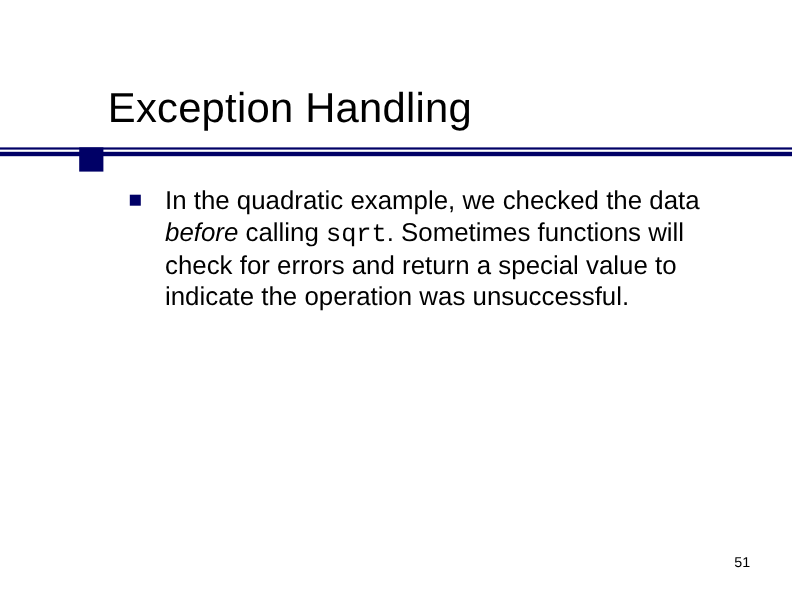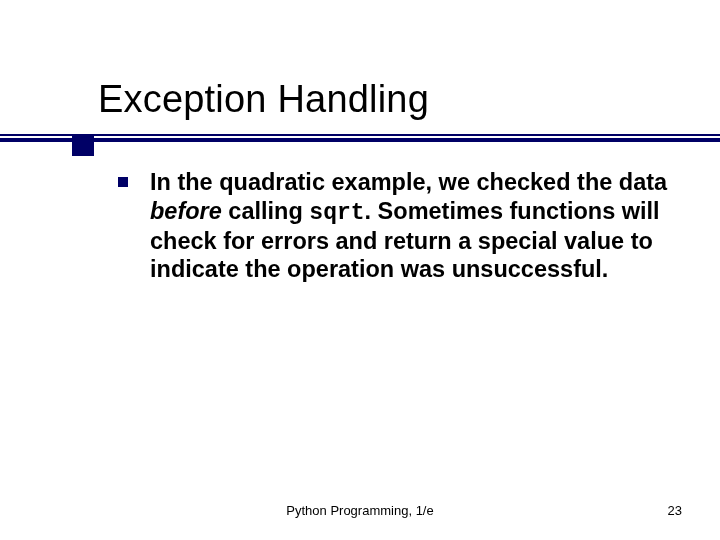--- a/index.html
+++ b/index.html
@@ -51,21 +51,20 @@
     top: 134px;
     width: 22px;
     height: 22px;
     background: #000066;
   }
   .body {
     position: absolute;
     left: 118px;
     top: 168px;
     right: 52px;
-    font-weight: bold;
   }
   .bullet {
     display: flex;
     align-items: flex-start;
     margin-bottom: 4px;
   }
   .bullet .sq {
     flex: 0 0 auto;
     width: 10px;
     height: 10px;
@@ -119,16 +118,15 @@
     <div class="bullet">
       <div class="sq"></div>
       <div class="txt">
         <span>In the quadratic example, we checked the data </span><em>before</em><span> calling </span><code>sqrt</code><span>. Sometimes functions will check for errors and return a special value to indicate the operation was unsuccessful.</span>
       </div>
     </div>
 
 
   </div>
 
-  <div class="footer-center">Python Programming, 1/e</div>
-  <div class="footer-right">23</div>
+  <div class="footer-right">51</div>
 
 </div>
 
 </body></html>

